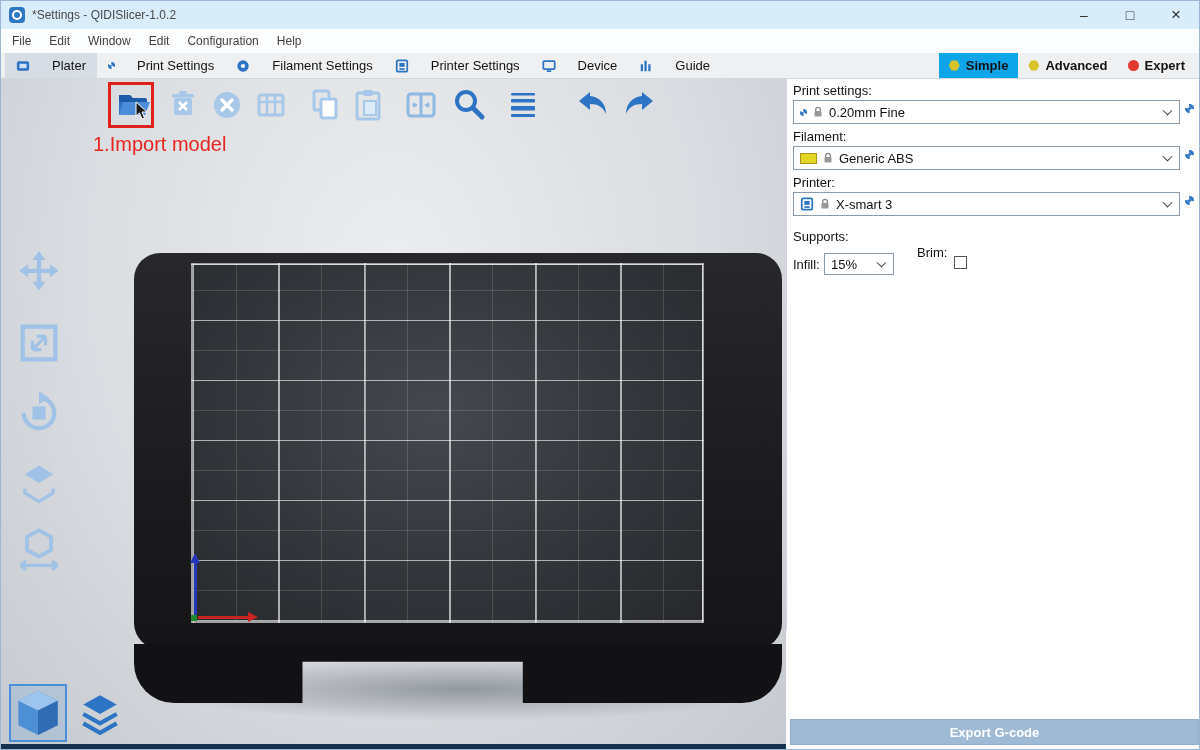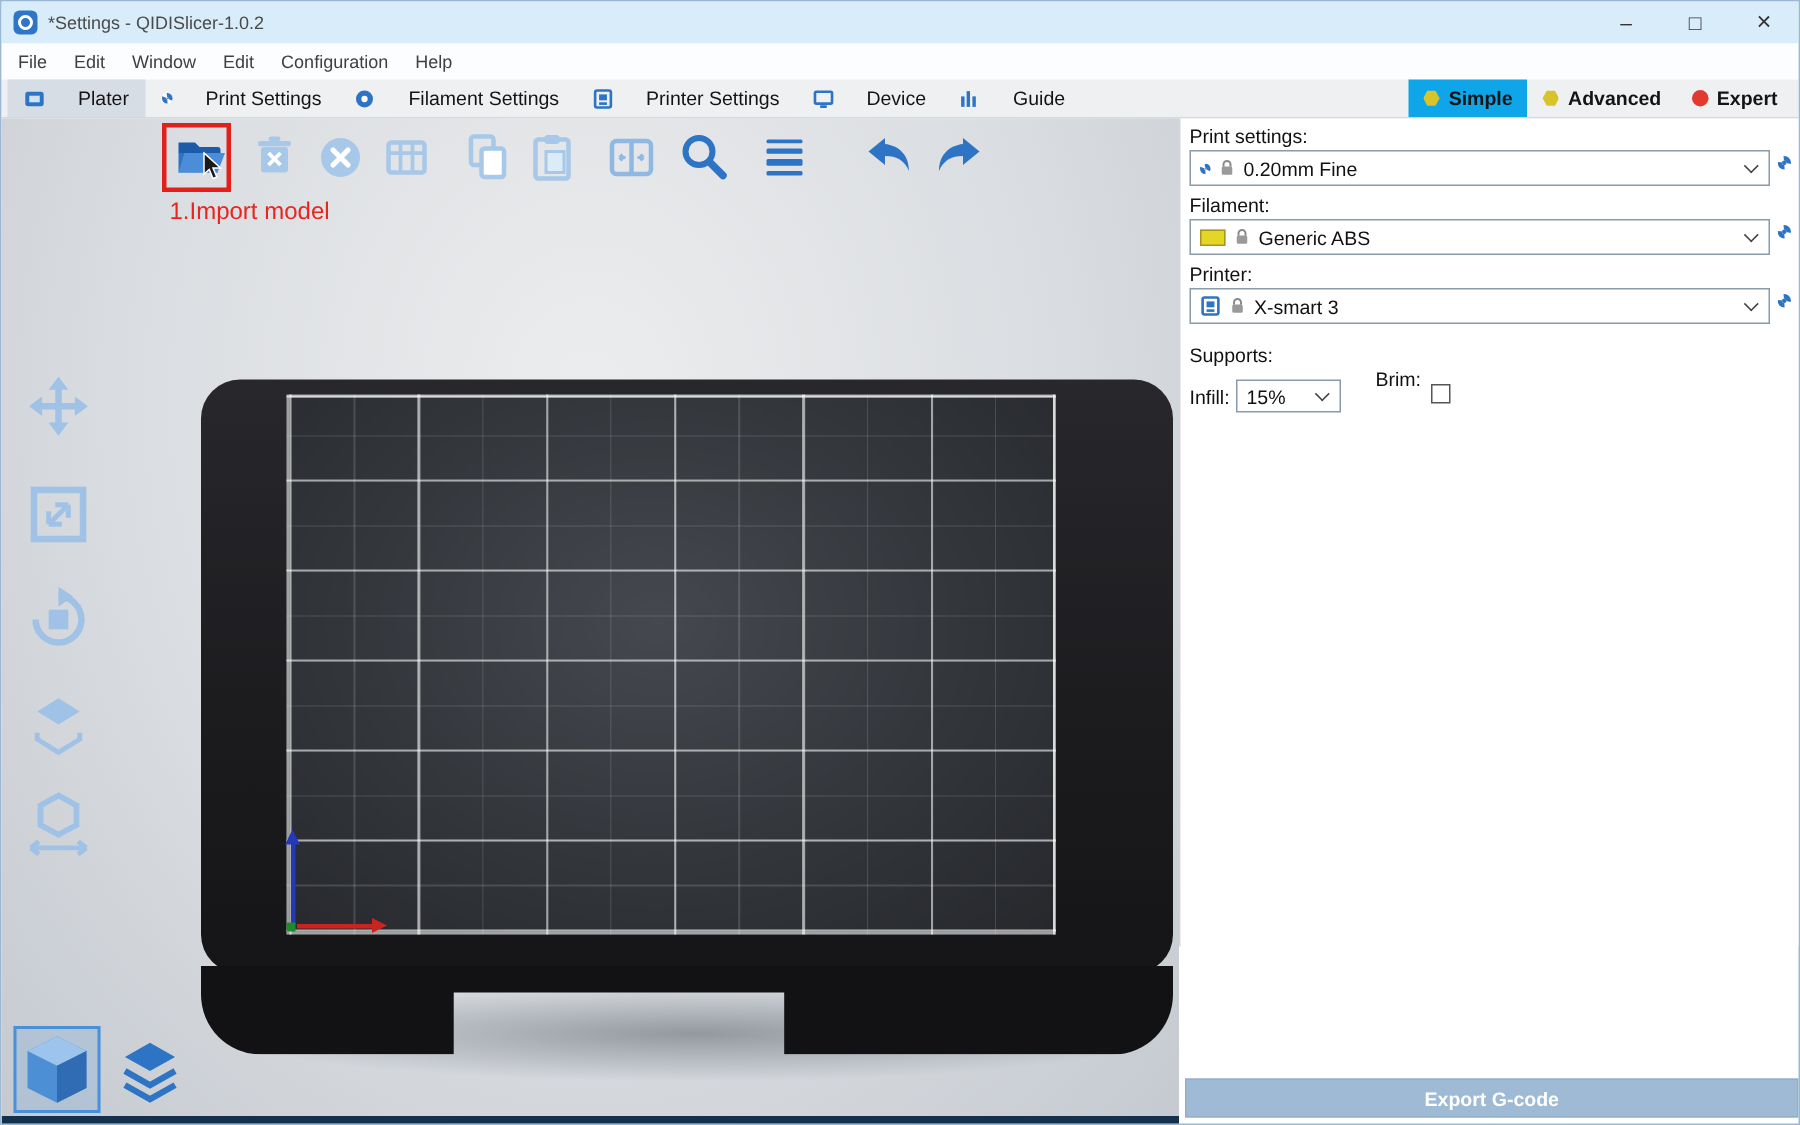--- a/index.html
+++ b/index.html
@@ -31,21 +31,21 @@
   .dot-circle { width:11px; height:11px; background:#e23a2e; border-radius:50%; flex:none; }
 
   
   .viewport { position:absolute; top:78px; left:0; width:785px; height:672px; overflow:hidden;
     background:radial-gradient(ellipse at 50% 28%, #ecedee 0%, #dadde1 55%, #c5cad0 100%); }
 
   .ti { position:absolute; top:8px; width:36px; height:36px; }
   .ti svg { width:100%; height:100%; display:block; }
   .red-box { position:absolute; left:107px; top:3px; width:46px; height:46px; border:3px solid #e0201a; }
   .cursor { position:absolute; left:133px; top:22px; width:16px; height:20px; }
-  .annotation { position:absolute; left:112px; top:54px; font-size:16px; font-weight:500; color:#e8261f; }
+  .annotation { position:absolute; left:92px; top:54px; font-size:20px; font-weight:500; color:#e8261f; }
 
   .lt { position:absolute; left:14px; width:48px; height:48px; }
   .lt svg { width:100%; height:100%; display:block; }
 
   .view-btn { position:absolute; display:flex; align-items:center; justify-content:center; }
   .view-btn svg { width:100%; height:100%; display:block; }
   .view-btn.selected { border:2px solid #4a90d9; background:rgba(135,175,215,.35); }
 
   .bottom-strip { position:absolute; left:0; bottom:0; width:100%; height:7px; background:#14304d; }
 

